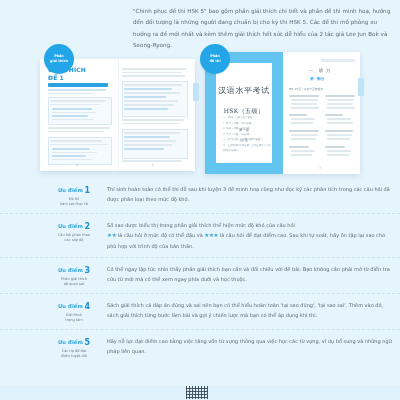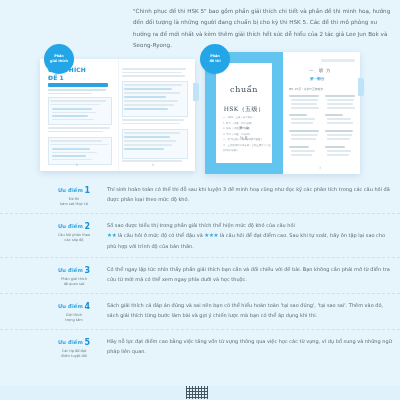--- a/index.html
+++ b/index.html
@@ -170,21 +170,21 @@
       <div class="ln" style="left:84px;top:85px;width:48px;"></div>
       <div class="ln blue" style="left:84px;top:89px;width:40px;"></div>
       <div class="ln" style="left:82px;top:101px;width:60px;"></div>
       <div class="pnum" style="left:112px;">9</div>
     </div>
 
     <div class="spread-right">
       <div class="tab-r2"></div>
       <div class="cover-pane">
         <div class="cover-card">
-          <div class="cv-t1">chuẩn</div>
+          <div class="cv-t1">汉语水平考试</div>
           <div class="cv-t2">HSK（五级）</div>
           <div class="cv-t3">第一套</div>
           <div class="cv-t4">注 意</div>
           <div class="cv-list">
             <div>一、HSK（五级）分三部分：</div>
             <div>1. 听力（45题，约30分钟）</div>
             <div>2. 阅读（45题，45分钟）</div>
             <div>3. 书写（10题，40分钟）</div>
             <div>二、听力结束后，有5分钟填写答题卡。</div>
             <div>三、全部考试约125分钟（含考生填写个人信息时间5分钟）。</div>

